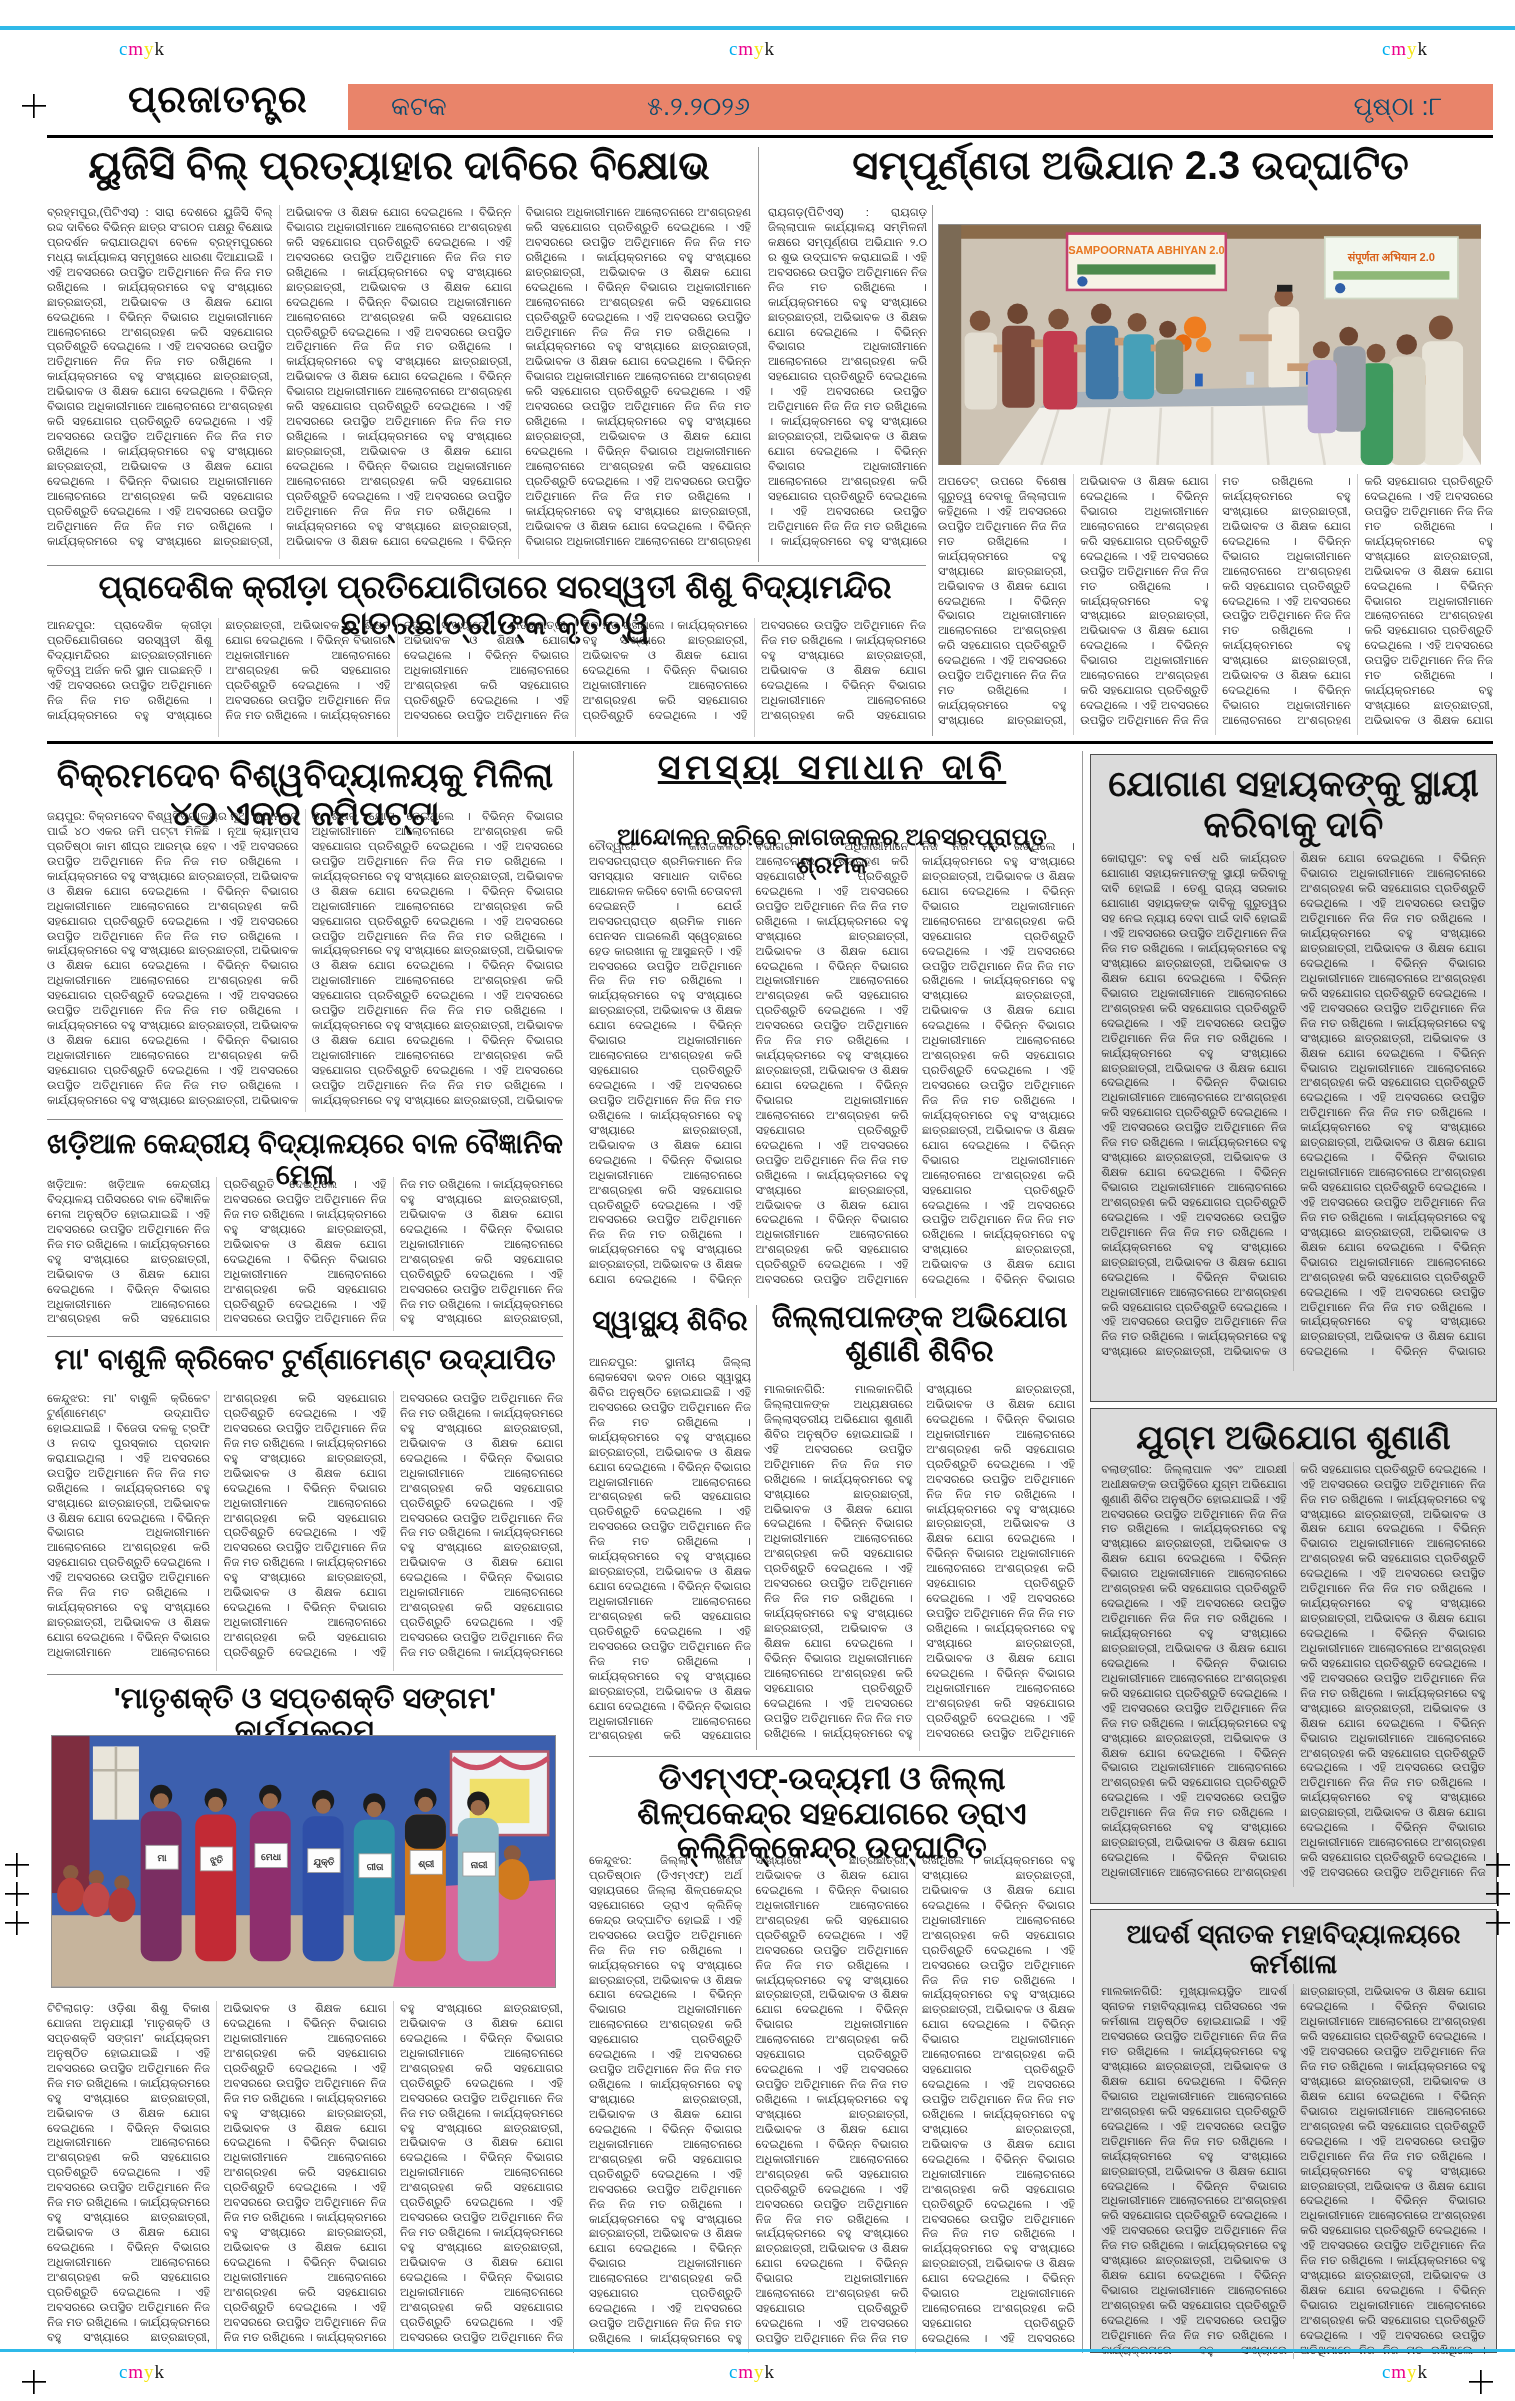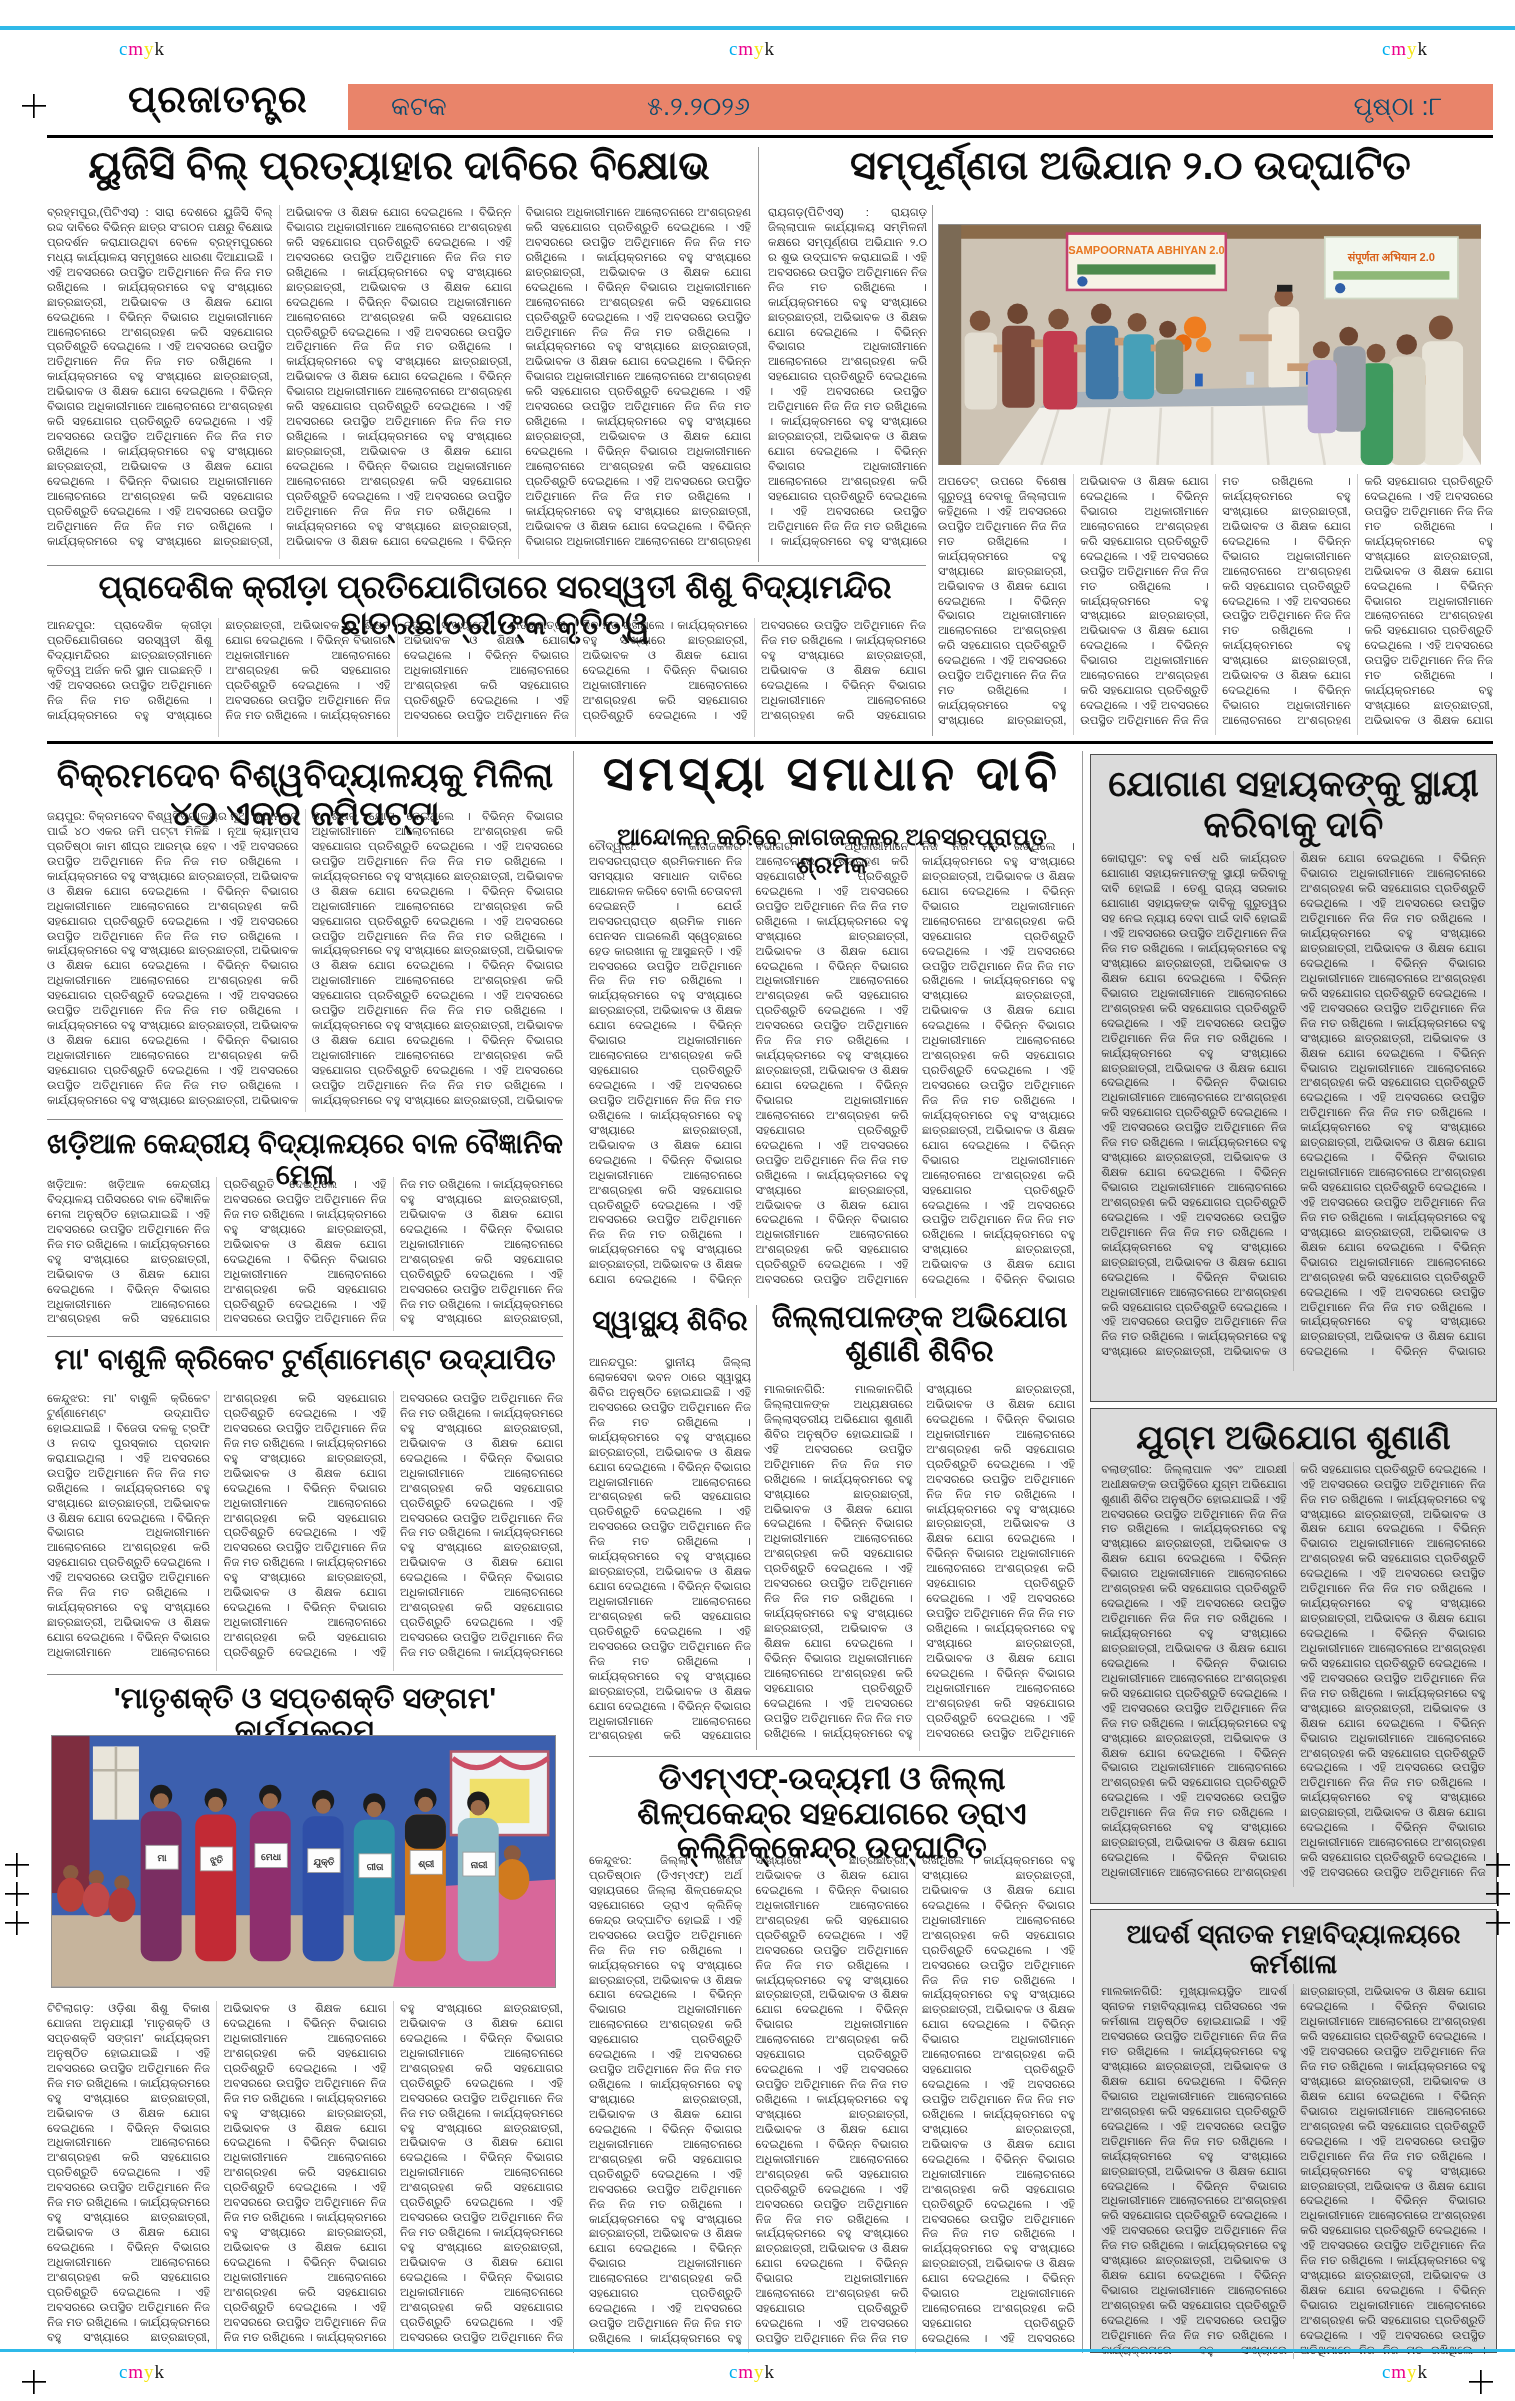--- a/index.html
+++ b/index.html
@@ -56,21 +56,21 @@
   <span class="mtxt" style="left:299px;">୫.୨.୨୦୨୬</span>
   <span class="mtxt" style="right:51px;">ପୃଷ୍ଠା :୮</span>
 </div>
 <div class="blackrule" style="left:47px;top:135px;width:1446px;height:2.6px;"></div>
 
 <div class="head" style="left:47px;top:143px;width:704px;font-size:40px;">ୟୁଜିସି ବିଲ୍ ପ୍ରତ୍ୟାହାର ଦାବିରେ ବିକ୍ଷୋଭ</div>
 <div class="bodytxt cols3" style="left:47px;top:205px;width:704px;height:354px;">ବ୍ରହ୍ମପୁର,(ପିଟିଏସ୍) : ସାରା ଦେଶରେ ୟୁଜିସି ବିଲ୍ ରଦ୍ଦ ଦାବିରେ ବିଭିନ୍ନ ଛାତ୍ର ସଂଗଠନ ପକ୍ଷରୁ ବିକ୍ଷୋଭ ପ୍ରଦର୍ଶନ କରାଯାଉଥିବା ବେଳେ ବ୍ରହ୍ମପୁରରେ ମଧ୍ୟ କାର୍ଯ୍ୟାଳୟ ସମ୍ମୁଖରେ ଧାରଣା ଦିଆଯାଇଛି । ଏହି ଅବସରରେ ଉପସ୍ଥିତ ଅତିଥିମାନେ ନିଜ ନିଜ ମତ ରଖିଥିଲେ । କାର୍ଯ୍ୟକ୍ରମରେ ବହୁ ସଂଖ୍ୟାରେ ଛାତ୍ରଛାତ୍ରୀ, ଅଭିଭାବକ ଓ ଶିକ୍ଷକ ଯୋଗ ଦେଇଥିଲେ । ବିଭିନ୍ନ ବିଭାଗର ଅଧିକାରୀମାନେ ଆଲୋଚନାରେ ଅଂଶଗ୍ରହଣ କରି ସହଯୋଗର ପ୍ରତିଶ୍ରୁତି ଦେଇଥିଲେ । ଏହି ଅବସରରେ ଉପସ୍ଥିତ ଅତିଥିମାନେ ନିଜ ନିଜ ମତ ରଖିଥିଲେ । କାର୍ଯ୍ୟକ୍ରମରେ ବହୁ ସଂଖ୍ୟାରେ ଛାତ୍ରଛାତ୍ରୀ, ଅଭିଭାବକ ଓ ଶିକ୍ଷକ ଯୋଗ ଦେଇଥିଲେ । ବିଭିନ୍ନ ବିଭାଗର ଅଧିକାରୀମାନେ ଆଲୋଚନାରେ ଅଂଶଗ୍ରହଣ କରି ସହଯୋଗର ପ୍ରତିଶ୍ରୁତି ଦେଇଥିଲେ । ଏହି ଅବସରରେ ଉପସ୍ଥିତ ଅତିଥିମାନେ ନିଜ ନିଜ ମତ ରଖିଥିଲେ । କାର୍ଯ୍ୟକ୍ରମରେ ବହୁ ସଂଖ୍ୟାରେ ଛାତ୍ରଛାତ୍ରୀ, ଅଭିଭାବକ ଓ ଶିକ୍ଷକ ଯୋଗ ଦେଇଥିଲେ । ବିଭିନ୍ନ ବିଭାଗର ଅଧିକାରୀମାନେ ଆଲୋଚନାରେ ଅଂଶଗ୍ରହଣ କରି ସହଯୋଗର ପ୍ରତିଶ୍ରୁତି ଦେଇଥିଲେ । ଏହି ଅବସରରେ ଉପସ୍ଥିତ ଅତିଥିମାନେ ନିଜ ନିଜ ମତ ରଖିଥିଲେ । କାର୍ଯ୍ୟକ୍ରମରେ ବହୁ ସଂଖ୍ୟାରେ ଛାତ୍ରଛାତ୍ରୀ, ଅଭିଭାବକ ଓ ଶିକ୍ଷକ ଯୋଗ ଦେଇଥିଲେ । ବିଭିନ୍ନ ବିଭାଗର ଅଧିକାରୀମାନେ ଆଲୋଚନାରେ ଅଂଶଗ୍ରହଣ କରି ସହଯୋଗର ପ୍ରତିଶ୍ରୁତି ଦେଇଥିଲେ । ଏହି ଅବସରରେ ଉପସ୍ଥିତ ଅତିଥିମାନେ ନିଜ ନିଜ ମତ ରଖିଥିଲେ । କାର୍ଯ୍ୟକ୍ରମରେ ବହୁ ସଂଖ୍ୟାରେ ଛାତ୍ରଛାତ୍ରୀ, ଅଭିଭାବକ ଓ ଶିକ୍ଷକ ଯୋଗ ଦେଇଥିଲେ । ବିଭିନ୍ନ ବିଭାଗର ଅଧିକାରୀମାନେ ଆଲୋଚନାରେ ଅଂଶଗ୍ରହଣ କରି ସହଯୋଗର ପ୍ରତିଶ୍ରୁତି ଦେଇଥିଲେ । ଏହି ଅବସରରେ ଉପସ୍ଥିତ ଅତିଥିମାନେ ନିଜ ନିଜ ମତ ରଖିଥିଲେ । କାର୍ଯ୍ୟକ୍ରମରେ ବହୁ ସଂଖ୍ୟାରେ ଛାତ୍ରଛାତ୍ରୀ, ଅଭିଭାବକ ଓ ଶିକ୍ଷକ ଯୋଗ ଦେଇଥିଲେ । ବିଭିନ୍ନ ବିଭାଗର ଅଧିକାରୀମାନେ ଆଲୋଚନାରେ ଅଂଶଗ୍ରହଣ କରି ସହଯୋଗର ପ୍ରତିଶ୍ରୁତି ଦେଇଥିଲେ । ଏହି ଅବସରରେ ଉପସ୍ଥିତ ଅତିଥିମାନେ ନିଜ ନିଜ ମତ ରଖିଥିଲେ । କାର୍ଯ୍ୟକ୍ରମରେ ବହୁ ସଂଖ୍ୟାରେ ଛାତ୍ରଛାତ୍ରୀ, ଅଭିଭାବକ ଓ ଶିକ୍ଷକ ଯୋଗ ଦେଇଥିଲେ । ବିଭିନ୍ନ ବିଭାଗର ଅଧିକାରୀମାନେ ଆଲୋଚନାରେ ଅଂଶଗ୍ରହଣ କରି ସହଯୋଗର ପ୍ରତିଶ୍ରୁତି ଦେଇଥିଲେ । ଏହି ଅବସରରେ ଉପସ୍ଥିତ ଅତିଥିମାନେ ନିଜ ନିଜ ମତ ରଖିଥିଲେ । କାର୍ଯ୍ୟକ୍ରମରେ ବହୁ ସଂଖ୍ୟାରେ ଛାତ୍ରଛାତ୍ରୀ, ଅଭିଭାବକ ଓ ଶିକ୍ଷକ ଯୋଗ ଦେଇଥିଲେ । ବିଭିନ୍ନ ବିଭାଗର ଅଧିକାରୀମାନେ ଆଲୋଚନାରେ ଅଂଶଗ୍ରହଣ କରି ସହଯୋଗର ପ୍ରତିଶ୍ରୁତି ଦେଇଥିଲେ । ଏହି ଅବସରରେ ଉପସ୍ଥିତ ଅତିଥିମାନେ ନିଜ ନିଜ ମତ ରଖିଥିଲେ । କାର୍ଯ୍ୟକ୍ରମରେ ବହୁ ସଂଖ୍ୟାରେ ଛାତ୍ରଛାତ୍ରୀ, ଅଭିଭାବକ ଓ ଶିକ୍ଷକ ଯୋଗ ଦେଇଥିଲେ । ବିଭିନ୍ନ ବିଭାଗର ଅଧିକାରୀମାନେ ଆଲୋଚନାରେ ଅଂଶଗ୍ରହଣ କରି ସହଯୋଗର ପ୍ରତିଶ୍ରୁତି ଦେଇଥିଲେ । ଏହି ଅବସରରେ ଉପସ୍ଥିତ ଅତିଥିମାନେ ନିଜ ନିଜ ମତ ରଖିଥିଲେ । କାର୍ଯ୍ୟକ୍ରମରେ ବହୁ ସଂଖ୍ୟାରେ ଛାତ୍ରଛାତ୍ରୀ, ଅଭିଭାବକ ଓ ଶିକ୍ଷକ ଯୋଗ ଦେଇଥିଲେ । ବିଭିନ୍ନ ବିଭାଗର ଅଧିକାରୀମାନେ ଆଲୋଚନାରେ ଅଂଶଗ୍ରହଣ କରି ସହଯୋଗର ପ୍ରତିଶ୍ରୁତି ଦେଇଥିଲେ । ଏହି ଅବସରରେ ଉପସ୍ଥିତ ଅତିଥିମାନେ ନିଜ ନିଜ ମତ ରଖିଥିଲେ । କାର୍ଯ୍ୟକ୍ରମରେ ବହୁ ସଂଖ୍ୟାରେ ଛାତ୍ରଛାତ୍ରୀ, ଅଭିଭାବକ ଓ ଶିକ୍ଷକ ଯୋଗ ଦେଇଥିଲେ । ବିଭିନ୍ନ ବିଭାଗର ଅଧିକାରୀମାନେ ଆଲୋଚନାରେ ଅଂଶଗ୍ରହଣ କରି ସହଯୋଗର ପ୍ରତିଶ୍ରୁତି ଦେଇଥିଲେ । ଏହି ଅବସରରେ ଉପସ୍ଥିତ ଅତିଥିମାନେ ନିଜ ନିଜ ମତ ରଖିଥିଲେ । କାର୍ଯ୍ୟକ୍ରମରେ ବହୁ ସଂଖ୍ୟାରେ ଛାତ୍ରଛାତ୍ରୀ, ଅଭିଭାବକ ଓ ଶିକ୍ଷକ ଯୋଗ ଦେଇଥିଲେ । ବିଭିନ୍ନ ବିଭାଗର ଅଧିକାରୀମାନେ ଆଲୋଚନାରେ ଅଂଶଗ୍ରହଣ କରି ସହଯୋଗର ପ୍ରତିଶ୍ରୁତି ଦେଇଥିଲେ । ଏହି ଅବସରରେ ଉପସ୍ଥିତ ଅତିଥିମାନେ ନିଜ ନିଜ ମତ ରଖିଥିଲେ । କାର୍ଯ୍ୟକ୍ରମରେ ବହୁ ସଂଖ୍ୟାରେ ଛାତ୍ରଛାତ୍ରୀ, ଅଭିଭାବକ ଓ ଶିକ୍ଷକ ଯୋଗ ଦେଇଥିଲେ । ବିଭିନ୍ନ ବିଭାଗର ଅଧିକାରୀମାନେ ଆଲୋଚନାରେ ଅଂଶଗ୍ରହଣ କରି ସହଯୋଗର ପ୍ରତିଶ୍ରୁତି ଦେଇଥିଲେ । ଏହି ଅବସରରେ ଉପସ୍ଥିତ ଅତିଥିମାନେ ନିଜ ନିଜ ମତ ରଖିଥିଲେ । କାର୍ଯ୍ୟକ୍ରମରେ ବହୁ ସଂଖ୍ୟାରେ ଛାତ୍ରଛାତ୍ରୀ, ଅଭିଭାବକ ଓ ଶିକ୍ଷକ ଯୋଗ ଦେଇଥିଲେ । ବିଭିନ୍ନ ବିଭାଗର ଅଧିକାରୀମାନେ ଆଲୋଚନାରେ ଅଂଶଗ୍ରହଣ କରି ସହଯୋଗର ପ୍ରତିଶ୍ରୁତି ଦେଇଥିଲେ । ଏହି ଅବସରରେ ଉପସ୍ଥିତ ଅତିଥିମାନେ ନିଜ ନିଜ ମତ ରଖିଥିଲେ । କାର୍ଯ୍ୟକ୍ରମରେ ବହୁ ସଂଖ୍ୟାରେ ଛାତ୍ରଛାତ୍ରୀ, ଅଭିଭାବକ ଓ ଶିକ୍ଷକ ଯୋଗ ଦେଇଥିଲେ । ବିଭିନ୍ନ ବିଭାଗର ଅଧିକାରୀମାନେ ଆଲୋଚନାରେ ଅଂଶଗ୍ରହଣ କରି ସହଯୋଗର ପ୍ରତିଶ୍ରୁତି ଦେଇଥିଲେ । ଏହି ଅବସରରେ ଉପସ୍ଥିତ ଅତିଥିମାନେ ନିଜ ନିଜ ମତ ରଖିଥିଲେ । କାର୍ଯ୍ୟକ୍ରମରେ ବହୁ ସଂଖ୍ୟାରେ ଛାତ୍ରଛାତ୍ରୀ, ଅଭିଭାବକ ଓ ଶିକ୍ଷକ ଯୋଗ ଦେଇଥିଲେ । ବିଭିନ୍ନ ବିଭାଗର ଅଧିକାରୀମାନେ ଆଲୋଚନାରେ ଅଂଶଗ୍ରହଣ କରି ସହଯୋଗର ପ୍ରତିଶ୍ରୁତି ଦେଇଥିଲେ । ଏହି ଅବସରରେ ଉପସ୍ଥିତ ଅତିଥିମାନେ ନିଜ ନିଜ ମତ ରଖିଥିଲେ । କାର୍ଯ୍ୟକ୍ରମରେ ବହୁ ସଂଖ୍ୟାରେ ଛାତ୍ରଛାତ୍ରୀ, ଅଭିଭାବକ ଓ ଶିକ୍ଷକ ଯୋଗ ଦେଇଥିଲେ । ବିଭିନ୍ନ ବିଭାଗର ଅଧିକାରୀମାନେ ଆଲୋଚନାରେ ଅଂଶଗ୍ରହଣ କରି ସହଯୋଗର ପ୍ରତିଶ୍ରୁତି ଦେଇଥିଲେ । ଏହି ଅବସରରେ ଉପସ୍ଥିତ ଅତିଥିମାନେ ନିଜ ନିଜ ମତ ରଖିଥିଲେ । କାର୍ଯ୍ୟକ୍ରମରେ ବହୁ ସଂଖ୍ୟାରେ ଛାତ୍ରଛାତ୍ରୀ, ଅଭିଭାବକ ଓ ଶିକ୍ଷକ ଯୋଗ ଦେଇଥିଲେ । ବିଭିନ୍ନ ବିଭାଗର ଅଧିକାରୀମାନେ ଆଲୋଚନାରେ ଅଂଶଗ୍ରହଣ କରି ସହଯୋଗର ପ୍ରତିଶ୍ରୁତି ଦେଇଥିଲେ । </div>
 
 <div class="vrule" style="left:758px;top:147px;height:415px;"></div>
 
-<div class="head" style="left:768px;top:143px;width:725px;font-size:40px;">ସମ୍ପୂର୍ଣ୍ଣତା ଅଭିଯାନ ୨.୦ ଉଦ୍‌ଘାଟିତ</div>
+<div class="head" style="left:768px;top:143px;width:725px;font-size:40px;">ସମ୍ପୂର୍ଣ୍ଣତା ଅଭିଯାନ 2.3 ଉଦ୍‌ଘାଟିତ</div>
 
 <div class="photo" style="left:938px;top:224px;width:543px;height:241px;">
   <svg width="542" height="240" viewBox="0 0 635 281">
     <rect x="0" y="0" width="635" height="281" fill="#cdc3b4"></rect>
     <rect x="0" y="0" width="635" height="16" fill="#8a6b4a"></rect>
     <rect x="0" y="0" width="26" height="281" fill="#7b6a55"></rect>
 
     <g>
       <rect x="150" y="10" width="186" height="66" fill="#f7f2e6" stroke="#c2406e" stroke-width="3"></rect>
       <text x="243" y="34" text-anchor="middle" font-size="13" font-weight="bold" fill="#e87722">SAMPOORNATA ABHIYAN 2.0</text>
@@ -255,21 +255,21 @@
           <rect x="482" y="136" width="38" height="28" fill="#fdfdfd" stroke="#999"></rect>
           <text x="501" y="155">ନାରୀ</text>
         </g>
     </g>
   </svg>
 </div>
 <div class="bodytxt cols3" style="left:47px;top:2001px;width:516px;height:351px;">ଟିଟିଲାଗଡ଼: ଓଡ଼ିଶା ଶିଶୁ ବିକାଶ ଯୋଜନା ଅନୁଯାୟୀ 'ମାତୃଶକ୍ତି ଓ ସପ୍ତଶକ୍ତି ସଙ୍ଗମ' କାର୍ଯ୍ୟକ୍ରମ ଅନୁଷ୍ଠିତ ହୋଇଯାଇଛି । ଏହି ଅବସରରେ ଉପସ୍ଥିତ ଅତିଥିମାନେ ନିଜ ନିଜ ମତ ରଖିଥିଲେ । କାର୍ଯ୍ୟକ୍ରମରେ ବହୁ ସଂଖ୍ୟାରେ ଛାତ୍ରଛାତ୍ରୀ, ଅଭିଭାବକ ଓ ଶିକ୍ଷକ ଯୋଗ ଦେଇଥିଲେ । ବିଭିନ୍ନ ବିଭାଗର ଅଧିକାରୀମାନେ ଆଲୋଚନାରେ ଅଂଶଗ୍ରହଣ କରି ସହଯୋଗର ପ୍ରତିଶ୍ରୁତି ଦେଇଥିଲେ । ଏହି ଅବସରରେ ଉପସ୍ଥିତ ଅତିଥିମାନେ ନିଜ ନିଜ ମତ ରଖିଥିଲେ । କାର୍ଯ୍ୟକ୍ରମରେ ବହୁ ସଂଖ୍ୟାରେ ଛାତ୍ରଛାତ୍ରୀ, ଅଭିଭାବକ ଓ ଶିକ୍ଷକ ଯୋଗ ଦେଇଥିଲେ । ବିଭିନ୍ନ ବିଭାଗର ଅଧିକାରୀମାନେ ଆଲୋଚନାରେ ଅଂଶଗ୍ରହଣ କରି ସହଯୋଗର ପ୍ରତିଶ୍ରୁତି ଦେଇଥିଲେ । ଏହି ଅବସରରେ ଉପସ୍ଥିତ ଅତିଥିମାନେ ନିଜ ନିଜ ମତ ରଖିଥିଲେ । କାର୍ଯ୍ୟକ୍ରମରେ ବହୁ ସଂଖ୍ୟାରେ ଛାତ୍ରଛାତ୍ରୀ, ଅଭିଭାବକ ଓ ଶିକ୍ଷକ ଯୋଗ ଦେଇଥିଲେ । ବିଭିନ୍ନ ବିଭାଗର ଅଧିକାରୀମାନେ ଆଲୋଚନାରେ ଅଂଶଗ୍ରହଣ କରି ସହଯୋଗର ପ୍ରତିଶ୍ରୁତି ଦେଇଥିଲେ । ଏହି ଅବସରରେ ଉପସ୍ଥିତ ଅତିଥିମାନେ ନିଜ ନିଜ ମତ ରଖିଥିଲେ । କାର୍ଯ୍ୟକ୍ରମରେ ବହୁ ସଂଖ୍ୟାରେ ଛାତ୍ରଛାତ୍ରୀ, ଅଭିଭାବକ ଓ ଶିକ୍ଷକ ଯୋଗ ଦେଇଥିଲେ । ବିଭିନ୍ନ ବିଭାଗର ଅଧିକାରୀମାନେ ଆଲୋଚନାରେ ଅଂଶଗ୍ରହଣ କରି ସହଯୋଗର ପ୍ରତିଶ୍ରୁତି ଦେଇଥିଲେ । ଏହି ଅବସରରେ ଉପସ୍ଥିତ ଅତିଥିମାନେ ନିଜ ନିଜ ମତ ରଖିଥିଲେ । କାର୍ଯ୍ୟକ୍ରମରେ ବହୁ ସଂଖ୍ୟାରେ ଛାତ୍ରଛାତ୍ରୀ, ଅଭିଭାବକ ଓ ଶିକ୍ଷକ ଯୋଗ ଦେଇଥିଲେ । ବିଭିନ୍ନ ବିଭାଗର ଅଧିକାରୀମାନେ ଆଲୋଚନାରେ ଅଂଶଗ୍ରହଣ କରି ସହଯୋଗର ପ୍ରତିଶ୍ରୁତି ଦେଇଥିଲେ । ଏହି ଅବସରରେ ଉପସ୍ଥିତ ଅତିଥିମାନେ ନିଜ ନିଜ ମତ ରଖିଥିଲେ । କାର୍ଯ୍ୟକ୍ରମରେ ବହୁ ସଂଖ୍ୟାରେ ଛାତ୍ରଛାତ୍ରୀ, ଅଭିଭାବକ ଓ ଶିକ୍ଷକ ଯୋଗ ଦେଇଥିଲେ । ବିଭିନ୍ନ ବିଭାଗର ଅଧିକାରୀମାନେ ଆଲୋଚନାରେ ଅଂଶଗ୍ରହଣ କରି ସହଯୋଗର ପ୍ରତିଶ୍ରୁତି ଦେଇଥିଲେ । ଏହି ଅବସରରେ ଉପସ୍ଥିତ ଅତିଥିମାନେ ନିଜ ନିଜ ମତ ରଖିଥିଲେ । କାର୍ଯ୍ୟକ୍ରମରେ ବହୁ ସଂଖ୍ୟାରେ ଛାତ୍ରଛାତ୍ରୀ, ଅଭିଭାବକ ଓ ଶିକ୍ଷକ ଯୋଗ ଦେଇଥିଲେ । ବିଭିନ୍ନ ବିଭାଗର ଅଧିକାରୀମାନେ ଆଲୋଚନାରେ ଅଂଶଗ୍ରହଣ କରି ସହଯୋଗର ପ୍ରତିଶ୍ରୁତି ଦେଇଥିଲେ । ଏହି ଅବସରରେ ଉପସ୍ଥିତ ଅତିଥିମାନେ ନିଜ ନିଜ ମତ ରଖିଥିଲେ । କାର୍ଯ୍ୟକ୍ରମରେ ବହୁ ସଂଖ୍ୟାରେ ଛାତ୍ରଛାତ୍ରୀ, ଅଭିଭାବକ ଓ ଶିକ୍ଷକ ଯୋଗ ଦେଇଥିଲେ । ବିଭିନ୍ନ ବିଭାଗର ଅଧିକାରୀମାନେ ଆଲୋଚନାରେ ଅଂଶଗ୍ରହଣ କରି ସହଯୋଗର ପ୍ରତିଶ୍ରୁତି ଦେଇଥିଲେ । ଏହି ଅବସରରେ ଉପସ୍ଥିତ ଅତିଥିମାନେ ନିଜ ନିଜ ମତ ରଖିଥିଲେ । କାର୍ଯ୍ୟକ୍ରମରେ ବହୁ ସଂଖ୍ୟାରେ ଛାତ୍ରଛାତ୍ରୀ, ଅଭିଭାବକ ଓ ଶିକ୍ଷକ ଯୋଗ ଦେଇଥିଲେ । ବିଭିନ୍ନ ବିଭାଗର ଅଧିକାରୀମାନେ ଆଲୋଚନାରେ ଅଂଶଗ୍ରହଣ କରି ସହଯୋଗର ପ୍ରତିଶ୍ରୁତି ଦେଇଥିଲେ । ଏହି ଅବସରରେ ଉପସ୍ଥିତ ଅତିଥିମାନେ ନିଜ ନିଜ ମତ ରଖିଥିଲେ । କାର୍ଯ୍ୟକ୍ରମରେ ବହୁ ସଂଖ୍ୟାରେ ଛାତ୍ରଛାତ୍ରୀ, ଅଭିଭାବକ ଓ ଶିକ୍ଷକ ଯୋଗ ଦେଇଥିଲେ । ବିଭିନ୍ନ ବିଭାଗର ଅଧିକାରୀମାନେ ଆଲୋଚନାରେ ଅଂଶଗ୍ରହଣ କରି ସହଯୋଗର ପ୍ରତିଶ୍ରୁତି ଦେଇଥିଲେ । ଏହି ଅବସରରେ ଉପସ୍ଥିତ ଅତିଥିମାନେ ନିଜ ନିଜ ମତ ରଖିଥିଲେ । କାର୍ଯ୍ୟକ୍ରମରେ ବହୁ ସଂଖ୍ୟାରେ ଛାତ୍ରଛାତ୍ରୀ, ଅଭିଭାବକ ଓ ଶିକ୍ଷକ ଯୋଗ ଦେଇଥିଲେ । ବିଭିନ୍ନ ବିଭାଗର ଅଧିକାରୀମାନେ ଆଲୋଚନାରେ ଅଂଶଗ୍ରହଣ କରି ସହଯୋଗର ପ୍ରତିଶ୍ରୁତି ଦେଇଥିଲେ । ଏହି ଅବସରରେ ଉପସ୍ଥିତ ଅତିଥିମାନେ ନିଜ ନିଜ ମତ ରଖିଥିଲେ । କାର୍ଯ୍ୟକ୍ରମରେ ବହୁ ସଂଖ୍ୟାରେ ଛାତ୍ରଛାତ୍ରୀ, ଅଭିଭାବକ ଓ ଶିକ୍ଷକ ଯୋଗ ଦେଇଥିଲେ । ବିଭିନ୍ନ ବିଭାଗର ଅଧିକାରୀମାନେ ଆଲୋଚନାରେ ଅଂଶଗ୍ରହଣ କରି ସହଯୋଗର ପ୍ରତିଶ୍ରୁତି ଦେଇଥିଲେ । ଏହି ଅବସରରେ ଉପସ୍ଥିତ ଅତିଥିମାନେ ନିଜ ନିଜ ମତ ରଖିଥିଲେ । କାର୍ଯ୍ୟକ୍ରମରେ ବହୁ ସଂଖ୍ୟାରେ ଛାତ୍ରଛାତ୍ରୀ, ଅଭିଭାବକ ଓ ଶିକ୍ଷକ ଯୋଗ ଦେଇଥିଲେ । ବିଭିନ୍ନ ବିଭାଗର ଅଧିକାରୀମାନେ ଆଲୋଚନାରେ ଅଂଶଗ୍ରହଣ କରି ସହଯୋଗର ପ୍ରତିଶ୍ରୁତି ଦେଇଥିଲେ । </div>
 
 <div class="vrule" style="left:573px;top:751px;height:1602px;"></div>
 
-<div class="head" style="left:589px;top:747px;width:486px;font-size:48px;letter-spacing:4.3px;">ସମସ୍ୟା ସମାଧାନ ଦାବି</div>
+<div class="head" style="left:589px;top:747px;width:486px;font-size:35px;letter-spacing:4.3px;text-decoration:underline;">ସମସ୍ୟା ସମାଧାନ ଦାବି</div>
 <div class="subhead" style="left:589px;top:802px;width:486px;font-size:24px;margin-top:21px;">ଆନ୍ଦୋଳନ କରିବେ କାଗଜକଳର ଅବସରପ୍ରାପ୍ତ ଶ୍ରମିକ</div>
 <div class="bodytxt cols3" style="left:589px;top:839px;width:486px;height:459px;">ଚୌଦ୍ୱାର: କାଗଜକଳର ଅବସରପ୍ରାପ୍ତ ଶ୍ରମିକମାନେ ନିଜ ସମସ୍ୟାର ସମାଧାନ ଦାବିରେ ଆନ୍ଦୋଳନ କରିବେ ବୋଲି ଚେତାବନୀ ଦେଇଛନ୍ତି । ଯେଉଁ ଅବସରପ୍ରାପ୍ତ ଶ୍ରମିକ ମାନେ ପେନସନ ପାଇଲେଣି ସ୍ୱେଚ୍ଛାରେ ହେଡ କାରଖାନା କୁ ଆସୁଛନ୍ତି । ଏହି ଅବସରରେ ଉପସ୍ଥିତ ଅତିଥିମାନେ ନିଜ ନିଜ ମତ ରଖିଥିଲେ । କାର୍ଯ୍ୟକ୍ରମରେ ବହୁ ସଂଖ୍ୟାରେ ଛାତ୍ରଛାତ୍ରୀ, ଅଭିଭାବକ ଓ ଶିକ୍ଷକ ଯୋଗ ଦେଇଥିଲେ । ବିଭିନ୍ନ ବିଭାଗର ଅଧିକାରୀମାନେ ଆଲୋଚନାରେ ଅଂଶଗ୍ରହଣ କରି ସହଯୋଗର ପ୍ରତିଶ୍ରୁତି ଦେଇଥିଲେ । ଏହି ଅବସରରେ ଉପସ୍ଥିତ ଅତିଥିମାନେ ନିଜ ନିଜ ମତ ରଖିଥିଲେ । କାର୍ଯ୍ୟକ୍ରମରେ ବହୁ ସଂଖ୍ୟାରେ ଛାତ୍ରଛାତ୍ରୀ, ଅଭିଭାବକ ଓ ଶିକ୍ଷକ ଯୋଗ ଦେଇଥିଲେ । ବିଭିନ୍ନ ବିଭାଗର ଅଧିକାରୀମାନେ ଆଲୋଚନାରେ ଅଂଶଗ୍ରହଣ କରି ସହଯୋଗର ପ୍ରତିଶ୍ରୁତି ଦେଇଥିଲେ । ଏହି ଅବସରରେ ଉପସ୍ଥିତ ଅତିଥିମାନେ ନିଜ ନିଜ ମତ ରଖିଥିଲେ । କାର୍ଯ୍ୟକ୍ରମରେ ବହୁ ସଂଖ୍ୟାରେ ଛାତ୍ରଛାତ୍ରୀ, ଅଭିଭାବକ ଓ ଶିକ୍ଷକ ଯୋଗ ଦେଇଥିଲେ । ବିଭିନ୍ନ ବିଭାଗର ଅଧିକାରୀମାନେ ଆଲୋଚନାରେ ଅଂଶଗ୍ରହଣ କରି ସହଯୋଗର ପ୍ରତିଶ୍ରୁତି ଦେଇଥିଲେ । ଏହି ଅବସରରେ ଉପସ୍ଥିତ ଅତିଥିମାନେ ନିଜ ନିଜ ମତ ରଖିଥିଲେ । କାର୍ଯ୍ୟକ୍ରମରେ ବହୁ ସଂଖ୍ୟାରେ ଛାତ୍ରଛାତ୍ରୀ, ଅଭିଭାବକ ଓ ଶିକ୍ଷକ ଯୋଗ ଦେଇଥିଲେ । ବିଭିନ୍ନ ବିଭାଗର ଅଧିକାରୀମାନେ ଆଲୋଚନାରେ ଅଂଶଗ୍ରହଣ କରି ସହଯୋଗର ପ୍ରତିଶ୍ରୁତି ଦେଇଥିଲେ । ଏହି ଅବସରରେ ଉପସ୍ଥିତ ଅତିଥିମାନେ ନିଜ ନିଜ ମତ ରଖିଥିଲେ । କାର୍ଯ୍ୟକ୍ରମରେ ବହୁ ସଂଖ୍ୟାରେ ଛାତ୍ରଛାତ୍ରୀ, ଅଭିଭାବକ ଓ ଶିକ୍ଷକ ଯୋଗ ଦେଇଥିଲେ । ବିଭିନ୍ନ ବିଭାଗର ଅଧିକାରୀମାନେ ଆଲୋଚନାରେ ଅଂଶଗ୍ରହଣ କରି ସହଯୋଗର ପ୍ରତିଶ୍ରୁତି ଦେଇଥିଲେ । ଏହି ଅବସରରେ ଉପସ୍ଥିତ ଅତିଥିମାନେ ନିଜ ନିଜ ମତ ରଖିଥିଲେ । କାର୍ଯ୍ୟକ୍ରମରେ ବହୁ ସଂଖ୍ୟାରେ ଛାତ୍ରଛାତ୍ରୀ, ଅଭିଭାବକ ଓ ଶିକ୍ଷକ ଯୋଗ ଦେଇଥିଲେ । ବିଭିନ୍ନ ବିଭାଗର ଅଧିକାରୀମାନେ ଆଲୋଚନାରେ ଅଂଶଗ୍ରହଣ କରି ସହଯୋଗର ପ୍ରତିଶ୍ରୁତି ଦେଇଥିଲେ । ଏହି ଅବସରରେ ଉପସ୍ଥିତ ଅତିଥିମାନେ ନିଜ ନିଜ ମତ ରଖିଥିଲେ । କାର୍ଯ୍ୟକ୍ରମରେ ବହୁ ସଂଖ୍ୟାରେ ଛାତ୍ରଛାତ୍ରୀ, ଅଭିଭାବକ ଓ ଶିକ୍ଷକ ଯୋଗ ଦେଇଥିଲେ । ବିଭିନ୍ନ ବିଭାଗର ଅଧିକାରୀମାନେ ଆଲୋଚନାରେ ଅଂଶଗ୍ରହଣ କରି ସହଯୋଗର ପ୍ରତିଶ୍ରୁତି ଦେଇଥିଲେ । ଏହି ଅବସରରେ ଉପସ୍ଥିତ ଅତିଥିମାନେ ନିଜ ନିଜ ମତ ରଖିଥିଲେ । କାର୍ଯ୍ୟକ୍ରମରେ ବହୁ ସଂଖ୍ୟାରେ ଛାତ୍ରଛାତ୍ରୀ, ଅଭିଭାବକ ଓ ଶିକ୍ଷକ ଯୋଗ ଦେଇଥିଲେ । ବିଭିନ୍ନ ବିଭାଗର ଅଧିକାରୀମାନେ ଆଲୋଚନାରେ ଅଂଶଗ୍ରହଣ କରି ସହଯୋଗର ପ୍ରତିଶ୍ରୁତି ଦେଇଥିଲେ । ଏହି ଅବସରରେ ଉପସ୍ଥିତ ଅତିଥିମାନେ ନିଜ ନିଜ ମତ ରଖିଥିଲେ । କାର୍ଯ୍ୟକ୍ରମରେ ବହୁ ସଂଖ୍ୟାରେ ଛାତ୍ରଛାତ୍ରୀ, ଅଭିଭାବକ ଓ ଶିକ୍ଷକ ଯୋଗ ଦେଇଥିଲେ । ବିଭିନ୍ନ ବିଭାଗର ଅଧିକାରୀମାନେ ଆଲୋଚନାରେ ଅଂଶଗ୍ରହଣ କରି ସହଯୋଗର ପ୍ରତିଶ୍ରୁତି ଦେଇଥିଲେ । ଏହି ଅବସରରେ ଉପସ୍ଥିତ ଅତିଥିମାନେ ନିଜ ନିଜ ମତ ରଖିଥିଲେ । କାର୍ଯ୍ୟକ୍ରମରେ ବହୁ ସଂଖ୍ୟାରେ ଛାତ୍ରଛାତ୍ରୀ, ଅଭିଭାବକ ଓ ଶିକ୍ଷକ ଯୋଗ ଦେଇଥିଲେ । ବିଭିନ୍ନ ବିଭାଗର ଅଧିକାରୀମାନେ ଆଲୋଚନାରେ ଅଂଶଗ୍ରହଣ କରି ସହଯୋଗର ପ୍ରତିଶ୍ରୁତି ଦେଇଥିଲେ । ଏହି ଅବସରରେ ଉପସ୍ଥିତ ଅତିଥିମାନେ ନିଜ ନିଜ ମତ ରଖିଥିଲେ । କାର୍ଯ୍ୟକ୍ରମରେ ବହୁ ସଂଖ୍ୟାରେ ଛାତ୍ରଛାତ୍ରୀ, ଅଭିଭାବକ ଓ ଶିକ୍ଷକ ଯୋଗ ଦେଇଥିଲେ । ବିଭିନ୍ନ ବିଭାଗର ଅଧିକାରୀମାନେ ଆଲୋଚନାରେ ଅଂଶଗ୍ରହଣ କରି ସହଯୋଗର ପ୍ରତିଶ୍ରୁତି ଦେଇଥିଲେ । ଏହି ଅବସରରେ ଉପସ୍ଥିତ ଅତିଥିମାନେ ନିଜ ନିଜ ମତ ରଖିଥିଲେ । କାର୍ଯ୍ୟକ୍ରମରେ ବହୁ ସଂଖ୍ୟାରେ ଛାତ୍ରଛାତ୍ରୀ, ଅଭିଭାବକ ଓ ଶିକ୍ଷକ ଯୋଗ ଦେଇଥିଲେ । ବିଭିନ୍ନ ବିଭାଗର ଅଧିକାରୀମାନେ ଆଲୋଚନାରେ ଅଂଶଗ୍ରହଣ କରି ସହଯୋଗର ପ୍ରତିଶ୍ରୁତି ଦେଇଥିଲେ । ଏହି ଅବସରରେ ଉପସ୍ଥିତ ଅତିଥିମାନେ ନିଜ ନିଜ ମତ ରଖିଥିଲେ । କାର୍ଯ୍ୟକ୍ରମରେ ବହୁ ସଂଖ୍ୟାରେ ଛାତ୍ରଛାତ୍ରୀ, ଅଭିଭାବକ ଓ ଶିକ୍ଷକ ଯୋଗ ଦେଇଥିଲେ । ବିଭିନ୍ନ ବିଭାଗର ଅଧିକାରୀମାନେ ଆଲୋଚନାରେ ଅଂଶଗ୍ରହଣ କରି ସହଯୋଗର ପ୍ରତିଶ୍ରୁତି ଦେଇଥିଲେ । ଏହି ଅବସରରେ ଉପସ୍ଥିତ ଅତିଥିମାନେ ନିଜ ନିଜ ମତ ରଖିଥିଲେ । କାର୍ଯ୍ୟକ୍ରମରେ ବହୁ ସଂଖ୍ୟାରେ ଛାତ୍ରଛାତ୍ରୀ, ଅଭିଭାବକ ଓ ଶିକ୍ଷକ ଯୋଗ ଦେଇଥିଲେ । ବିଭିନ୍ନ ବିଭାଗର ଅଧିକାରୀମାନେ ଆଲୋଚନାରେ ଅଂଶଗ୍ରହଣ କରି ସହଯୋଗର ପ୍ରତିଶ୍ରୁତି ଦେଇଥିଲେ । ଏହି ଅବସରରେ ଉପସ୍ଥିତ ଅତିଥିମାନେ ନିଜ ନିଜ ମତ ରଖିଥିଲେ । କାର୍ଯ୍ୟକ୍ରମରେ ବହୁ ସଂଖ୍ୟାରେ ଛାତ୍ରଛାତ୍ରୀ, ଅଭିଭାବକ ଓ ଶିକ୍ଷକ ଯୋଗ ଦେଇଥିଲେ । ବିଭିନ୍ନ ବିଭାଗର ଅଧିକାରୀମାନେ ଆଲୋଚନାରେ ଅଂଶଗ୍ରହଣ କରି ସହଯୋଗର ପ୍ରତିଶ୍ରୁତି ଦେଇଥିଲେ । ଏହି ଅବସରରେ ଉପସ୍ଥିତ ଅତିଥିମାନେ ନିଜ ନିଜ ମତ ରଖିଥିଲେ । କାର୍ଯ୍ୟକ୍ରମରେ ବହୁ ସଂଖ୍ୟାରେ ଛାତ୍ରଛାତ୍ରୀ, ଅଭିଭାବକ ଓ ଶିକ୍ଷକ ଯୋଗ ଦେଇଥିଲେ । ବିଭିନ୍ନ ବିଭାଗର ଅଧିକାରୀମାନେ ଆଲୋଚନାରେ ଅଂଶଗ୍ରହଣ କରି ସହଯୋଗର ପ୍ରତିଶ୍ରୁତି ଦେଇଥିଲେ । ଏହି ଅବସରରେ ଉପସ୍ଥିତ ଅତିଥିମାନେ ନିଜ ନିଜ ମତ ରଖିଥିଲେ । କାର୍ଯ୍ୟକ୍ରମରେ ବହୁ ସଂଖ୍ୟାରେ ଛାତ୍ରଛାତ୍ରୀ, ଅଭିଭାବକ ଓ ଶିକ୍ଷକ ଯୋଗ ଦେଇଥିଲେ । ବିଭିନ୍ନ ବିଭାଗର ଅଧିକାରୀମାନେ ଆଲୋଚନାରେ ଅଂଶଗ୍ରହଣ କରି ସହଯୋଗର ପ୍ରତିଶ୍ରୁତି ଦେଇଥିଲେ । </div>
 
 <div class="head" style="left:589px;top:1305px;width:162px;font-size:28px;text-align:center;">ସ୍ୱାସ୍ଥ୍ୟ ଶିବିର</div>
 <div class="bodytxt cols1" style="left:589px;top:1355px;width:162px;height:396px;">ଆନନ୍ଦପୁର: ସ୍ଥାନୀୟ ଜିଲ୍ଲା ଲୋକସେବା ଭବନ ଠାରେ ସ୍ୱାସ୍ଥ୍ୟ ଶିବିର ଅନୁଷ୍ଠିତ ହୋଇଯାଇଛି । ଏହି ଅବସରରେ ଉପସ୍ଥିତ ଅତିଥିମାନେ ନିଜ ନିଜ ମତ ରଖିଥିଲେ । କାର୍ଯ୍ୟକ୍ରମରେ ବହୁ ସଂଖ୍ୟାରେ ଛାତ୍ରଛାତ୍ରୀ, ଅଭିଭାବକ ଓ ଶିକ୍ଷକ ଯୋଗ ଦେଇଥିଲେ । ବିଭିନ୍ନ ବିଭାଗର ଅଧିକାରୀମାନେ ଆଲୋଚନାରେ ଅଂଶଗ୍ରହଣ କରି ସହଯୋଗର ପ୍ରତିଶ୍ରୁତି ଦେଇଥିଲେ । ଏହି ଅବସରରେ ଉପସ୍ଥିତ ଅତିଥିମାନେ ନିଜ ନିଜ ମତ ରଖିଥିଲେ । କାର୍ଯ୍ୟକ୍ରମରେ ବହୁ ସଂଖ୍ୟାରେ ଛାତ୍ରଛାତ୍ରୀ, ଅଭିଭାବକ ଓ ଶିକ୍ଷକ ଯୋଗ ଦେଇଥିଲେ । ବିଭିନ୍ନ ବିଭାଗର ଅଧିକାରୀମାନେ ଆଲୋଚନାରେ ଅଂଶଗ୍ରହଣ କରି ସହଯୋଗର ପ୍ରତିଶ୍ରୁତି ଦେଇଥିଲେ । ଏହି ଅବସରରେ ଉପସ୍ଥିତ ଅତିଥିମାନେ ନିଜ ନିଜ ମତ ରଖିଥିଲେ । କାର୍ଯ୍ୟକ୍ରମରେ ବହୁ ସଂଖ୍ୟାରେ ଛାତ୍ରଛାତ୍ରୀ, ଅଭିଭାବକ ଓ ଶିକ୍ଷକ ଯୋଗ ଦେଇଥିଲେ । ବିଭିନ୍ନ ବିଭାଗର ଅଧିକାରୀମାନେ ଆଲୋଚନାରେ ଅଂଶଗ୍ରହଣ କରି ସହଯୋଗର ପ୍ରତିଶ୍ରୁତି ଦେଇଥିଲେ । ଏହି ଅବସରରେ ଉପସ୍ଥିତ ଅତିଥିମାନେ ନିଜ ନିଜ ମତ ରଖିଥିଲେ । କାର୍ଯ୍ୟକ୍ରମରେ ବହୁ ସଂଖ୍ୟାରେ ଛାତ୍ରଛାତ୍ରୀ, ଅଭିଭାବକ ଓ ଶିକ୍ଷକ ଯୋଗ ଦେଇଥିଲେ । ବିଭିନ୍ନ ବିଭାଗର ଅଧିକାରୀମାନେ ଆଲୋଚନାରେ ଅଂଶଗ୍ରହଣ କରି ସହଯୋଗର ପ୍ରତିଶ୍ରୁତି ଦେଇଥିଲେ । ଏହି ଅବସରରେ ଉପସ୍ଥିତ ଅତିଥିମାନେ ନିଜ ନିଜ ମତ ରଖିଥିଲେ । କାର୍ଯ୍ୟକ୍ରମରେ ବହୁ ସଂଖ୍ୟାରେ ଛାତ୍ରଛାତ୍ରୀ, ଅଭିଭାବକ ଓ ଶିକ୍ଷକ ଯୋଗ ଦେଇଥିଲେ । ବିଭିନ୍ନ ବିଭାଗର ଅଧିକାରୀମାନେ ଆଲୋଚନାରେ ଅଂଶଗ୍ରହଣ କରି ସହଯୋଗର ପ୍ରତିଶ୍ରୁତି ଦେଇଥିଲେ । ଏହି ଅବସରରେ ଉପସ୍ଥିତ ଅତିଥିମାନେ ନିଜ ନିଜ ମତ ରଖିଥିଲେ । କାର୍ଯ୍ୟକ୍ରମରେ ବହୁ ସଂଖ୍ୟାରେ ଛାତ୍ରଛାତ୍ରୀ, ଅଭିଭାବକ ଓ ଶିକ୍ଷକ ଯୋଗ ଦେଇଥିଲେ । ବିଭିନ୍ନ ବିଭାଗର ଅଧିକାରୀମାନେ ଆଲୋଚନାରେ ଅଂଶଗ୍ରହଣ କରି ସହଯୋଗର ପ୍ରତିଶ୍ରୁତି ଦେଇଥିଲେ । </div>
 
 <div class="vrule" style="left:756px;top:1305px;height:445px;"></div>
 
 <div class="head" style="left:764px;top:1300px;width:311px;font-size:30px;">ଜିଲ୍ଲାପାଳଙ୍କ ଅଭିଯୋଗ ଶୁଣାଣି ଶିବିର</div>
 <div class="bodytxt cols2" style="left:764px;top:1382px;width:311px;height:369px;">ମାଲକାନଗିରି: ମାଲକାନଗିରି ଜିଲ୍ଲାପାଳଙ୍କ ଅଧ୍ୟକ୍ଷତାରେ ଜିଲ୍ଲାସ୍ତରୀୟ ଅଭିଯୋଗ ଶୁଣାଣି ଶିବିର ଅନୁଷ୍ଠିତ ହୋଇଯାଇଛି । ଏହି ଅବସରରେ ଉପସ୍ଥିତ ଅତିଥିମାନେ ନିଜ ନିଜ ମତ ରଖିଥିଲେ । କାର୍ଯ୍ୟକ୍ରମରେ ବହୁ ସଂଖ୍ୟାରେ ଛାତ୍ରଛାତ୍ରୀ, ଅଭିଭାବକ ଓ ଶିକ୍ଷକ ଯୋଗ ଦେଇଥିଲେ । ବିଭିନ୍ନ ବିଭାଗର ଅଧିକାରୀମାନେ ଆଲୋଚନାରେ ଅଂଶଗ୍ରହଣ କରି ସହଯୋଗର ପ୍ରତିଶ୍ରୁତି ଦେଇଥିଲେ । ଏହି ଅବସରରେ ଉପସ୍ଥିତ ଅତିଥିମାନେ ନିଜ ନିଜ ମତ ରଖିଥିଲେ । କାର୍ଯ୍ୟକ୍ରମରେ ବହୁ ସଂଖ୍ୟାରେ ଛାତ୍ରଛାତ୍ରୀ, ଅଭିଭାବକ ଓ ଶିକ୍ଷକ ଯୋଗ ଦେଇଥିଲେ । ବିଭିନ୍ନ ବିଭାଗର ଅଧିକାରୀମାନେ ଆଲୋଚନାରେ ଅଂଶଗ୍ରହଣ କରି ସହଯୋଗର ପ୍ରତିଶ୍ରୁତି ଦେଇଥିଲେ । ଏହି ଅବସରରେ ଉପସ୍ଥିତ ଅତିଥିମାନେ ନିଜ ନିଜ ମତ ରଖିଥିଲେ । କାର୍ଯ୍ୟକ୍ରମରେ ବହୁ ସଂଖ୍ୟାରେ ଛାତ୍ରଛାତ୍ରୀ, ଅଭିଭାବକ ଓ ଶିକ୍ଷକ ଯୋଗ ଦେଇଥିଲେ । ବିଭିନ୍ନ ବିଭାଗର ଅଧିକାରୀମାନେ ଆଲୋଚନାରେ ଅଂଶଗ୍ରହଣ କରି ସହଯୋଗର ପ୍ରତିଶ୍ରୁତି ଦେଇଥିଲେ । ଏହି ଅବସରରେ ଉପସ୍ଥିତ ଅତିଥିମାନେ ନିଜ ନିଜ ମତ ରଖିଥିଲେ । କାର୍ଯ୍ୟକ୍ରମରେ ବହୁ ସଂଖ୍ୟାରେ ଛାତ୍ରଛାତ୍ରୀ, ଅଭିଭାବକ ଓ ଶିକ୍ଷକ ଯୋଗ ଦେଇଥିଲେ । ବିଭିନ୍ନ ବିଭାଗର ଅଧିକାରୀମାନେ ଆଲୋଚନାରେ ଅଂଶଗ୍ରହଣ କରି ସହଯୋଗର ପ୍ରତିଶ୍ରୁତି ଦେଇଥିଲେ । ଏହି ଅବସରରେ ଉପସ୍ଥିତ ଅତିଥିମାନେ ନିଜ ନିଜ ମତ ରଖିଥିଲେ । କାର୍ଯ୍ୟକ୍ରମରେ ବହୁ ସଂଖ୍ୟାରେ ଛାତ୍ରଛାତ୍ରୀ, ଅଭିଭାବକ ଓ ଶିକ୍ଷକ ଯୋଗ ଦେଇଥିଲେ । ବିଭିନ୍ନ ବିଭାଗର ଅଧିକାରୀମାନେ ଆଲୋଚନାରେ ଅଂଶଗ୍ରହଣ କରି ସହଯୋଗର ପ୍ରତିଶ୍ରୁତି ଦେଇଥିଲେ । ଏହି ଅବସରରେ ଉପସ୍ଥିତ ଅତିଥିମାନେ ନିଜ ନିଜ ମତ ରଖିଥିଲେ । କାର୍ଯ୍ୟକ୍ରମରେ ବହୁ ସଂଖ୍ୟାରେ ଛାତ୍ରଛାତ୍ରୀ, ଅଭିଭାବକ ଓ ଶିକ୍ଷକ ଯୋଗ ଦେଇଥିଲେ । ବିଭିନ୍ନ ବିଭାଗର ଅଧିକାରୀମାନେ ଆଲୋଚନାରେ ଅଂଶଗ୍ରହଣ କରି ସହଯୋଗର ପ୍ରତିଶ୍ରୁତି ଦେଇଥିଲେ । ଏହି ଅବସରରେ ଉପସ୍ଥିତ ଅତିଥିମାନେ ନିଜ ନିଜ ମତ ରଖିଥିଲେ । କାର୍ଯ୍ୟକ୍ରମରେ ବହୁ ସଂଖ୍ୟାରେ ଛାତ୍ରଛାତ୍ରୀ, ଅଭିଭାବକ ଓ ଶିକ୍ଷକ ଯୋଗ ଦେଇଥିଲେ । ବିଭିନ୍ନ ବିଭାଗର ଅଧିକାରୀମାନେ ଆଲୋଚନାରେ ଅଂଶଗ୍ରହଣ କରି ସହଯୋଗର ପ୍ରତିଶ୍ରୁତି ଦେଇଥିଲେ । ଏହି ଅବସରରେ ଉପସ୍ଥିତ ଅତିଥିମାନେ ନିଜ ନିଜ ମତ ରଖିଥିଲେ । କାର୍ଯ୍ୟକ୍ରମରେ ବହୁ ସଂଖ୍ୟାରେ ଛାତ୍ରଛାତ୍ରୀ, ଅଭିଭାବକ ଓ ଶିକ୍ଷକ ଯୋଗ ଦେଇଥିଲେ । ବିଭିନ୍ନ ବିଭାଗର ଅଧିକାରୀମାନେ ଆଲୋଚନାରେ ଅଂଶଗ୍ରହଣ କରି ସହଯୋଗର ପ୍ରତିଶ୍ରୁତି ଦେଇଥିଲେ । ଏହି ଅବସରରେ ଉପସ୍ଥିତ ଅତିଥିମାନେ ନିଜ ନିଜ ମତ ରଖିଥିଲେ । କାର୍ଯ୍ୟକ୍ରମରେ ବହୁ ସଂଖ୍ୟାରେ ଛାତ୍ରଛାତ୍ରୀ, ଅଭିଭାବକ ଓ ଶିକ୍ଷକ ଯୋଗ ଦେଇଥିଲେ । ବିଭିନ୍ନ ବିଭାଗର ଅଧିକାରୀମାନେ ଆଲୋଚନାରେ ଅଂଶଗ୍ରହଣ କରି ସହଯୋଗର ପ୍ରତିଶ୍ରୁତି ଦେଇଥିଲେ । ଏହି ଅବସରରେ ଉପସ୍ଥିତ ଅତିଥିମାନେ ନିଜ ନିଜ ମତ ରଖିଥିଲେ । କାର୍ଯ୍ୟକ୍ରମରେ ବହୁ ସଂଖ୍ୟାରେ ଛାତ୍ରଛାତ୍ରୀ, ଅଭିଭାବକ ଓ ଶିକ୍ଷକ ଯୋଗ ଦେଇଥିଲେ । ବିଭିନ୍ନ ବିଭାଗର ଅଧିକାରୀମାନେ ଆଲୋଚନାରେ ଅଂଶଗ୍ରହଣ କରି ସହଯୋଗର ପ୍ରତିଶ୍ରୁତି ଦେଇଥିଲେ । </div>

